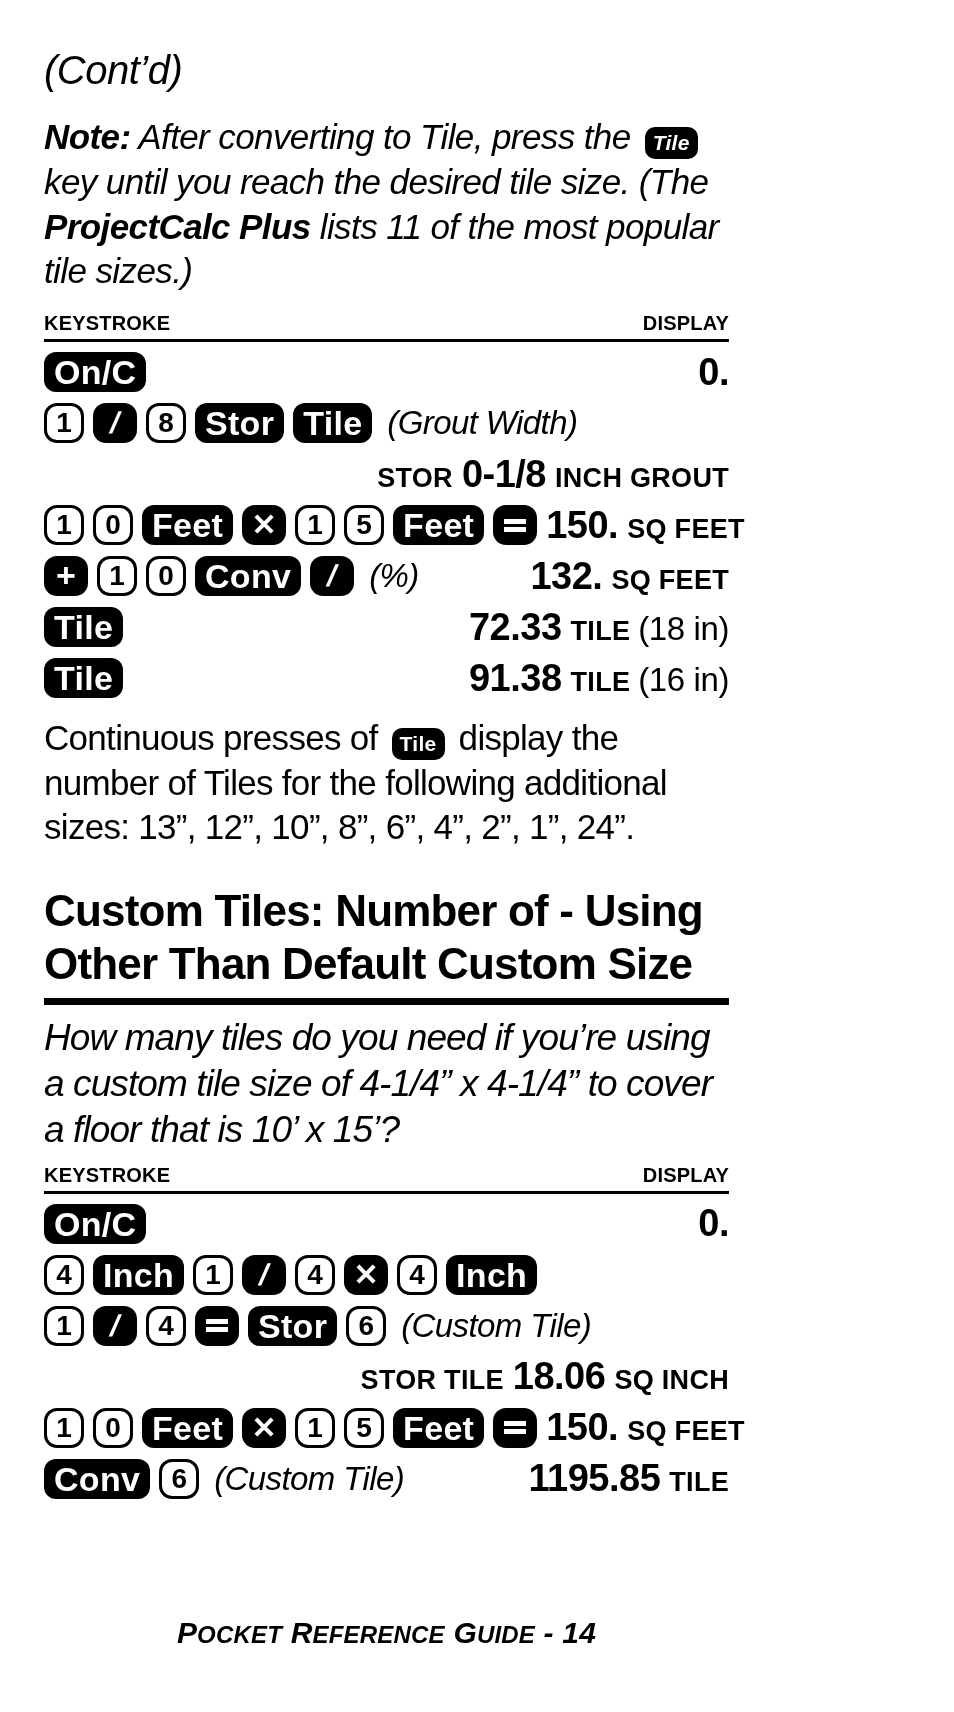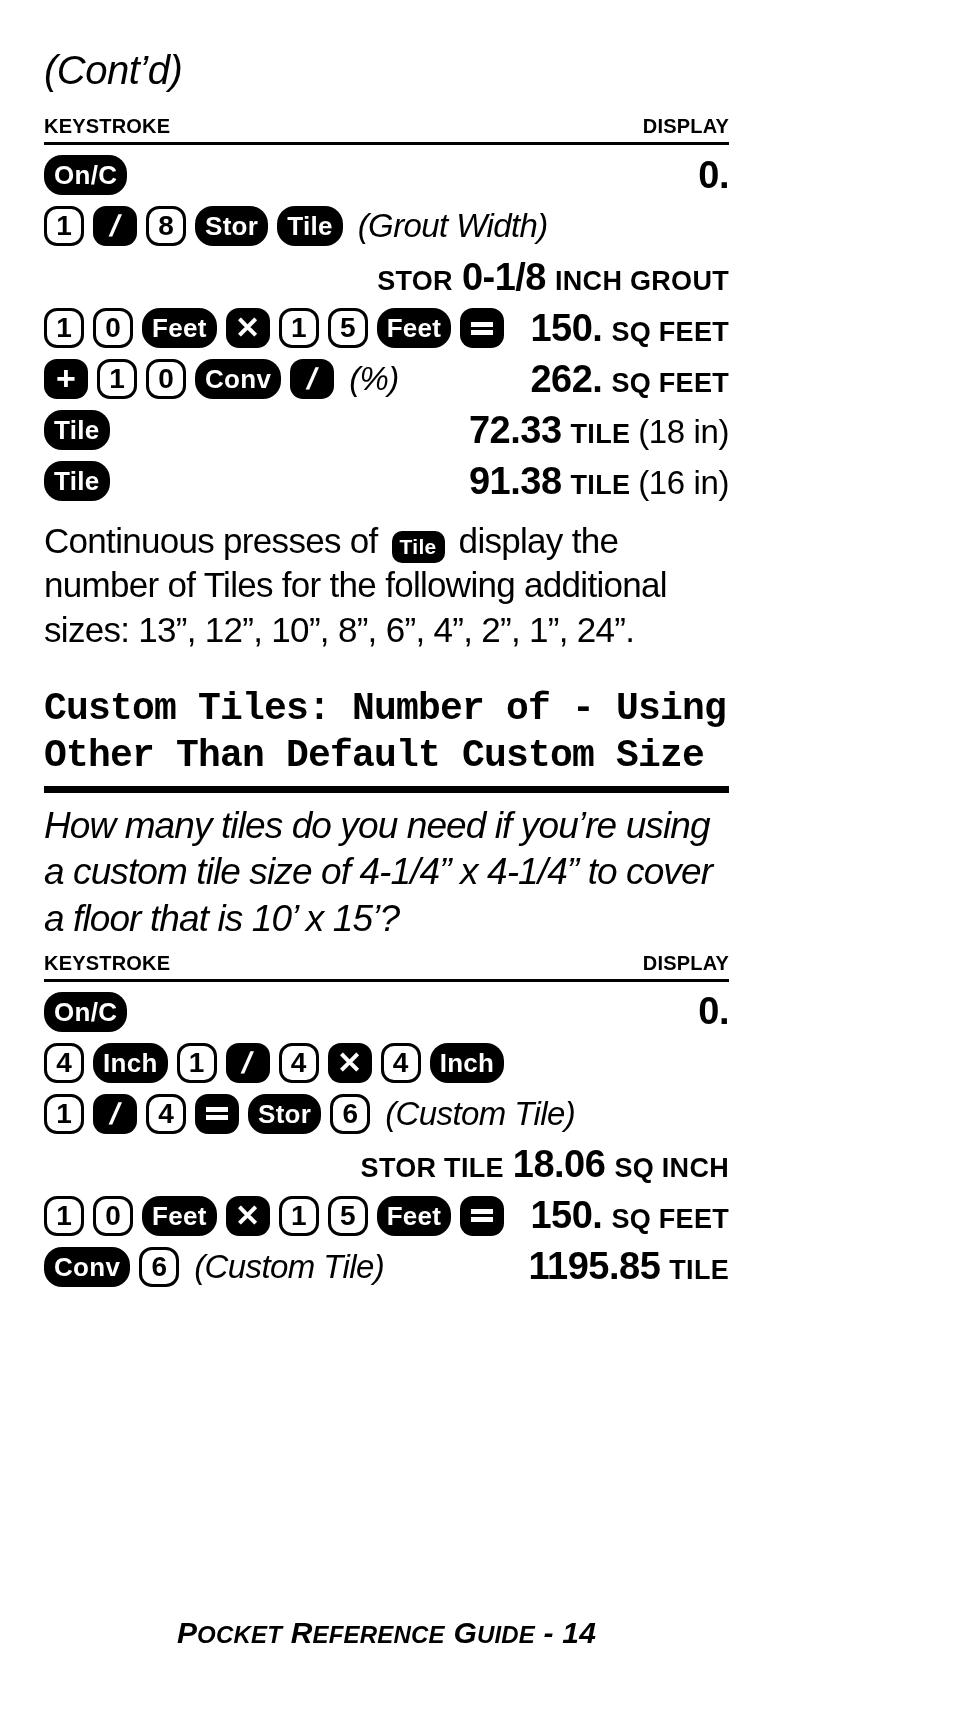--- a/index.html
+++ b/index.html
@@ -46,26 +46,25 @@
   }
   .q-para {
     font-size: 37px;
     font-style: italic;
     line-height: 1.25;
     letter-spacing: -0.9px;
     margin: 10px 0 0 0;
   }
 
   .section-title {
-    font-size: 38px;
+    font-size: 44px;
     font-weight: bold;
     line-height: 1.22;
     letter-spacing: -0.8px;
     margin: 34px 0 0 0;
-    font-family: Liberation Mono, monospace;
   }
   .thick-rule {
     border: 0;
     border-top: 7px solid #000;
     margin: 7px 0 4px 0;
   }
 
   
   .kt-head {
     display: flex;
@@ -117,24 +116,24 @@
     min-width: 40px;
     padding: 0 4px;
     border: 3px solid #000;
     border-radius: 13px;
     background: #fff;
     color: #000;
     font-size: 28px;
   }
   .key.fn {
     padding: 12px 10px;
-    border-radius: 18px;
+    border-radius: 12px;
     background: #000;
     color: #fff;
-    font-size: 26px;
+    font-size: 34px;
     letter-spacing: 0.3px;
   }
   .key.op {
     width: 44px;
     padding: 0;
     border-radius: 13px;
     background: #000;
     color: #fff;
     font-size: 30px;
   }
@@ -202,20 +201,23 @@
   }
   .footer .sc { font-size: 24px; }
 </style>
 </head>
 <body>
 
 <div class="page">
 
   <div class="cont-head">(Cont’d)</div>
 
+  <p class="note-para">
+    <b>Note:</b><span> After converting to Tile, press the </span><span class="key fn inline">Tile</span><span> key until you reach the desired tile size. (The </span><b>ProjectCalc Plus</b><span> lists 11 of the most popular tile sizes.)</span>
+  </p>
 
   <div class="kt-head">
     <span>KEYSTROKE</span>
     <span>DISPLAY</span>
   </div>
   <hr class="kt-rule">
   <div class="kt-rows" id="table1-rows">
       <div class="kt-row">
         <span class="kt-left">
           <span class="key fn">On/C</span>
@@ -273,21 +275,21 @@
           </span>
           <span class="key num">1</span>
           <span class="key num">0</span>
           <span class="key fn">Conv</span>
           <span class="key op">
             <span class="slash">/</span>
           </span>
           <span class="paren-note">(%)</span>
         </span>
         <span class="kt-right">
-          <span class="dsp-value">262.</span>
+          <span class="dsp-value">132.</span>
           <span class="dsp-label after">SQ FEET</span>
         </span>
       </div>
       <div class="kt-row">
         <span class="kt-left">
           <span class="key fn">Tile</span>
         </span>
         <span class="kt-right">
           <span class="dsp-value">72.33</span>
           <span class="dsp-label after">TILE</span>

